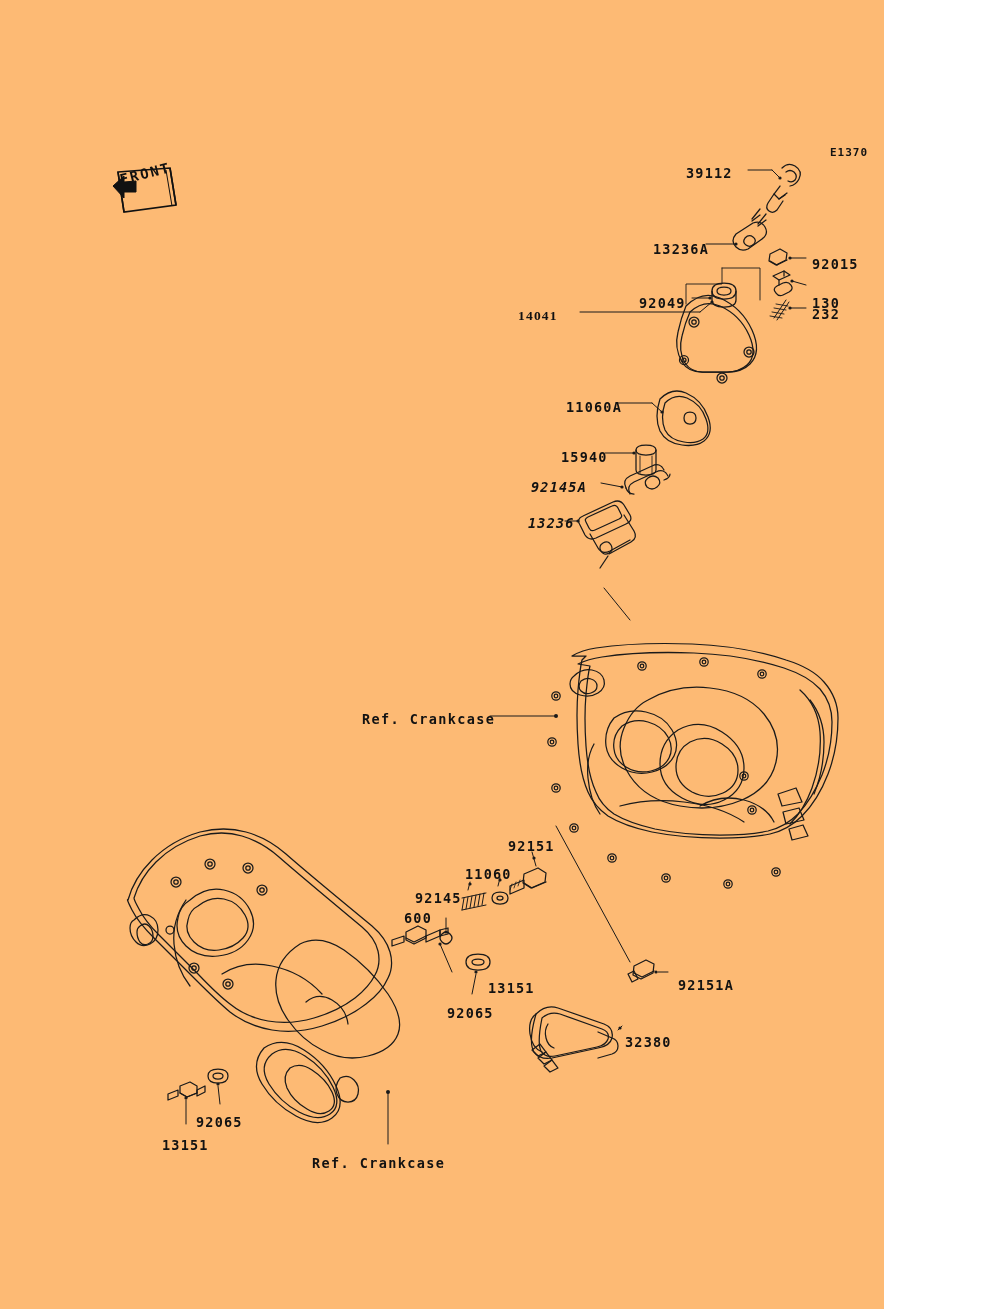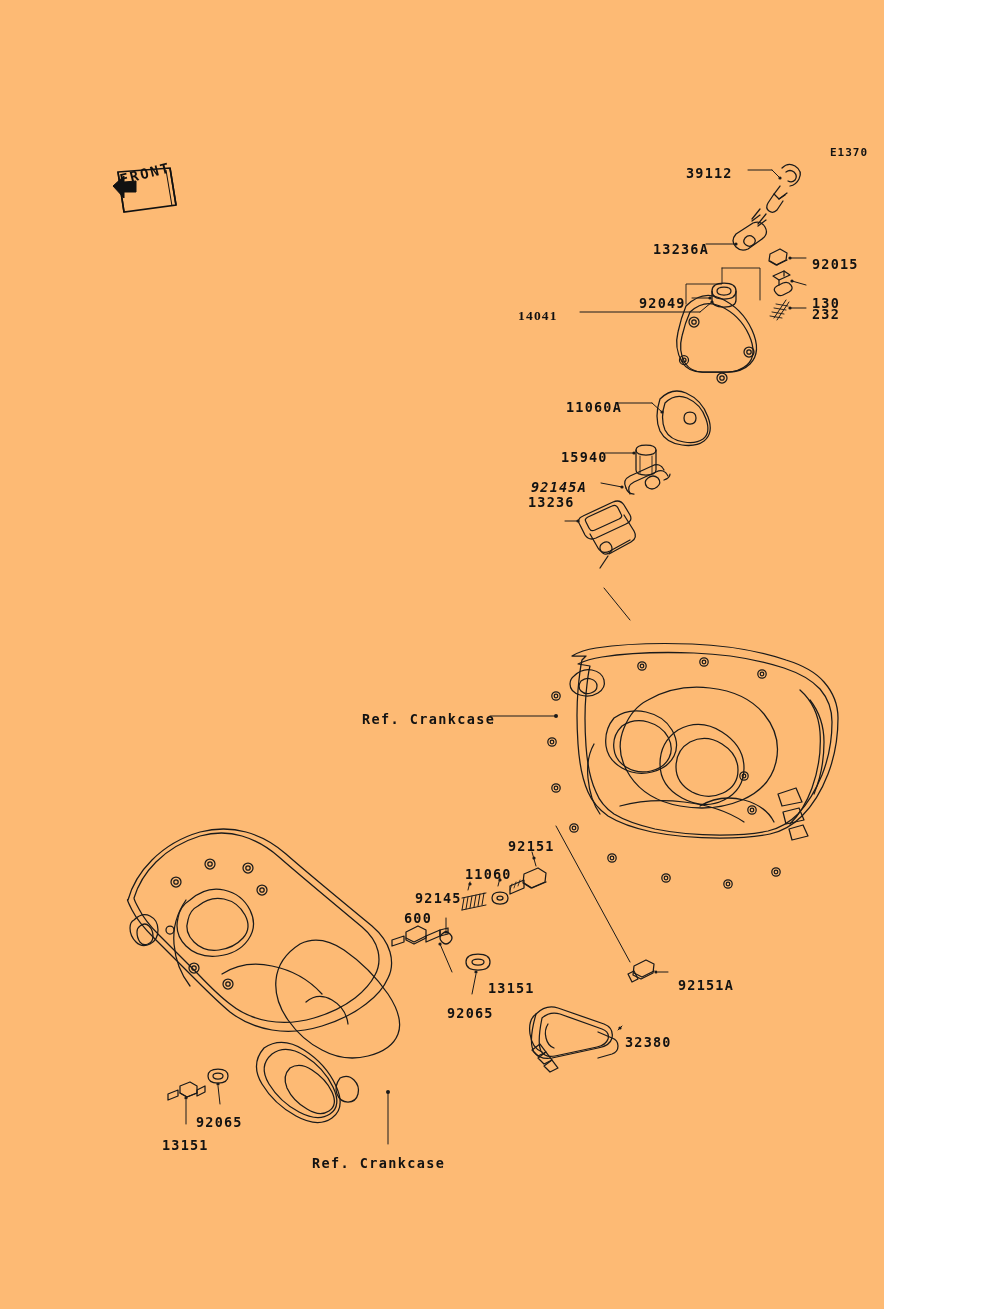--- a/index.html
+++ b/index.html
@@ -327,21 +327,21 @@
   <div class="lbl" style="left:686px; top:165px;">39112</div>
   <div class="lbl" style="left:653px; top:241px;">13236A</div>
   <div class="lbl" style="left:812px; top:256px;">92015</div>
   <div class="lbl" style="left:812px; top:283px;margin-top:12px;">130</div>
   <div class="lbl" style="left:812px; top:306px;">232</div>
   <div class="lbl" style="left:639px; top:295px;">92049</div>
   <div class="lbl" style="left:518px; top:308px;font-family:Liberation Serif, serif;">14041</div>
   <div class="lbl" style="left:566px; top:399px;">11060A</div>
   <div class="lbl" style="left:561px; top:449px;">15940</div>
   <div class="lbl" style="left:531px; top:479px;font-style:italic;">92145A</div>
-  <div class="lbl" style="left:528px; top:494px;">13236</div>
+  <div class="lbl" style="left:528px; top:515px;font-style:italic;">13236</div>
   <div class="lbl ref" style="left:362px; top:711px;">Ref. Crankcase</div>
   <div class="lbl" style="left:508px; top:838px;">92151</div>
   <div class="lbl" style="left:465px; top:866px;">11060</div>
   <div class="lbl" style="left:415px; top:890px;text-align:right;">92145</div>
   <div class="lbl" style="left:404px; top:910px;">600</div>
   <div class="lbl" style="left:488px; top:980px;">13151</div>
   <div class="lbl" style="left:447px; top:1005px;">92065</div>
   <div class="lbl" style="left:678px; top:977px;">92151A</div>
   <div class="lbl" style="left:625px; top:1034px;">32380</div>
   <div class="lbl" style="left:196px; top:1114px;">92065</div>

